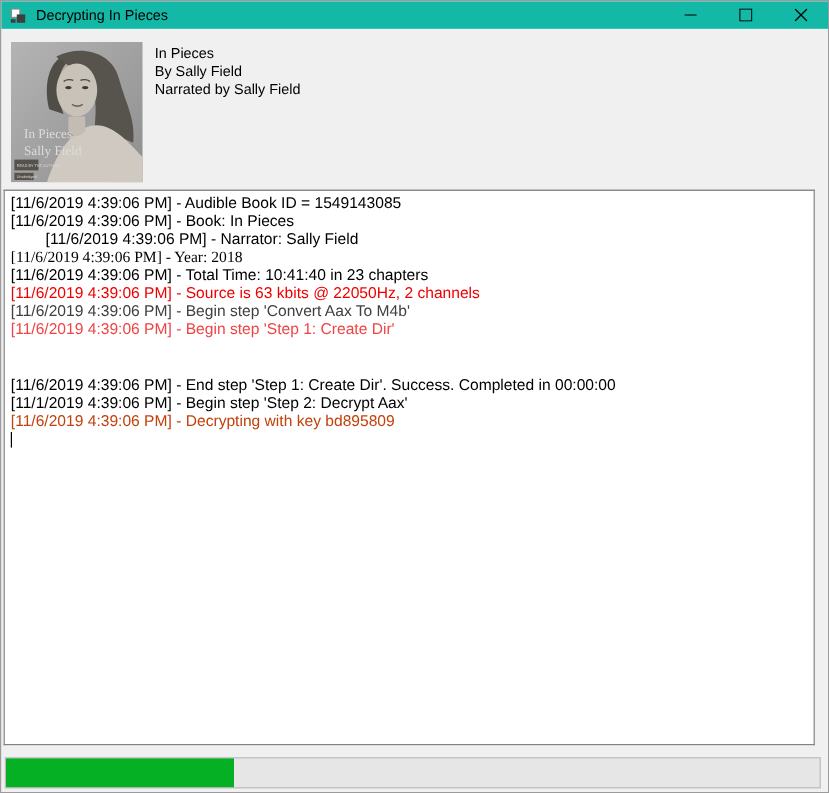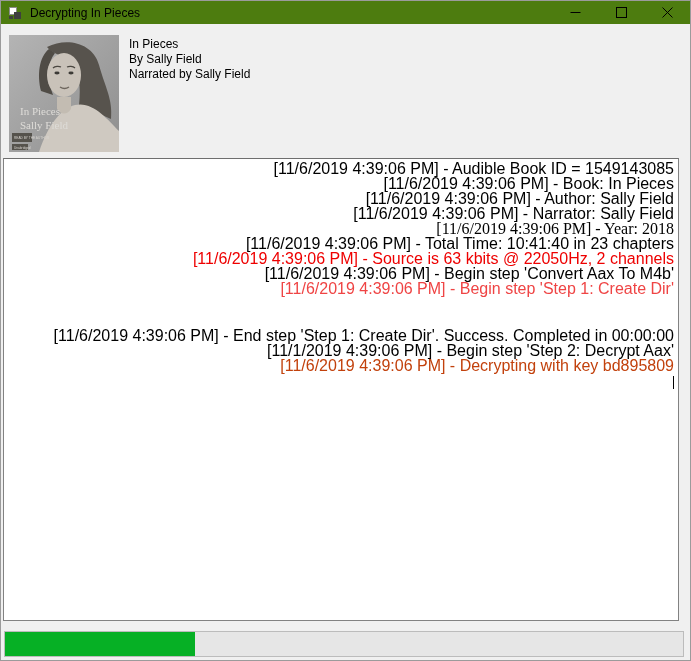--- a/index.html
+++ b/index.html
@@ -4,40 +4,40 @@
 <style>
   html,body{margin:0;padding:0;background:#d8d8d8;}
   *{box-sizing:border-box;}
   .window{
     position:relative;width:691px;height:661px;overflow:hidden;
     background:#f0f0f0;border:1px solid #9b9b9b;
     font-family:"Liberation Sans", sans-serif;color:#000;
   }
   
   .titlebar{
-    position:absolute;top:0;left:0;width:100%;height:23px;background:#4d7c0f;
+    position:absolute;top:0;left:0;width:100%;height:23px;background:#14b8a6;
     display:flex;align-items:center;
   }
   .app-icon{width:14px;height:14px;margin-left:7px;flex:0 0 auto;}
   .title-text{font-size:12px;margin-left:8px;white-space:nowrap;}
   .caption-buttons{position:absolute;right:0;top:0;height:23px;display:flex;}
   .cap-btn{width:46px;height:23px;display:flex;align-items:center;justify-content:center;background:transparent;border:none;padding:0;cursor:default;}
   
   .cover{
     position:absolute;left:8px;top:34px;width:110px;height:117px;overflow:hidden;
   }
   .book-info{
     position:absolute;left:128px;top:36px;font-size:12px;line-height:15px;
   }
   
   .logbox{
     position:absolute;left:2px;top:157px;width:676px;height:463px;
     background:#ffffff;border:1px solid #828282;border-top-color:#6e6e6e;
     padding:2px 4px 0 5px;overflow:hidden;
-    font-size:16px;line-height:15px;white-space:nowrap;text-align:right;
+    font-size:13px;line-height:15px;white-space:nowrap;
   }
   .log-line{height:15px;}
   .caret{display:inline-block;width:1px;height:13px;background:#000;vertical-align:text-bottom;margin-top:1px;}
   
   .progress{
     position:absolute;left:3px;top:630px;width:680px;height:26px;
     border:1px solid #bcbcbc;background:#e6e6e6;
   }
   .progress-fill{height:100%;width:0;}
 </style>
@@ -114,26 +114,25 @@
 
   <div class="book-info">
     <div>In Pieces</div>
     <div>By Sally Field</div>
     <div>Narrated by Sally Field</div>
   </div>
 
   <div class="logbox">
       <div class="log-line" style="color: rgb(0, 0, 0);">[11/6/2019 4:39:06 PM] - Audible Book ID = 1549143085</div>
       <div class="log-line" style="color: rgb(0, 0, 0);">[11/6/2019 4:39:06 PM] - Book: In Pieces</div>
-      <div class="log-line" style="color: rgb(0, 0, 0);">[11/6/2019 4:39:06 PM] - Author: Sally Field</div>
       <div class="log-line" style="color: rgb(0, 0, 0); padding-left: 29px;">[11/6/2019 4:39:06 PM] - Narrator: Sally Field</div>
       <div class="log-line" style="color: rgb(0, 0, 0); font-family: Liberation Serif, serif;">[11/6/2019 4:39:06 PM] - Year: 2018</div>
       <div class="log-line" style="color: rgb(0, 0, 0);">[11/6/2019 4:39:06 PM] - Total Time: 10:41:40 in 23 chapters</div>
       <div class="log-line" style="color: rgb(238, 0, 0);">[11/6/2019 4:39:06 PM] - Source is 63 kbits @ 22050Hz, 2 channels</div>
-      <div class="log-line" style="color: #000000;">[11/6/2019 4:39:06 PM] - Begin step 'Convert Aax To M4b'</div>
+      <div class="log-line" style="color: #404040;">[11/6/2019 4:39:06 PM] - Begin step 'Convert Aax To M4b'</div>
       <div class="log-line" style="color: #ef4444;">[11/6/2019 4:39:06 PM] - Begin step 'Step 1: Create Dir'</div>
       <div class="log-line" style="color: rgb(0, 0, 0); margin-top: 32px;">[11/6/2019 4:39:06 PM] - End step 'Step 1: Create Dir'. Success. Completed in 00:00:00</div>
       <div class="log-line" style="color: rgb(0, 0, 0);">[11/1/2019 4:39:06 PM] - Begin step 'Step 2: Decrypt Aax'</div>
       <div class="log-line" style="color: #c2410c;">[11/6/2019 4:39:06 PM] - Decrypting with key bd895809</div>
       <div class="log-line"><span class="caret"></span></div>
     </div>
 
   <div class="progress" style="background: rgb(230, 230, 230);">
     <div class="progress-fill" style="width: 28%; background: rgb(6, 176, 37);"></div>
   </div>

